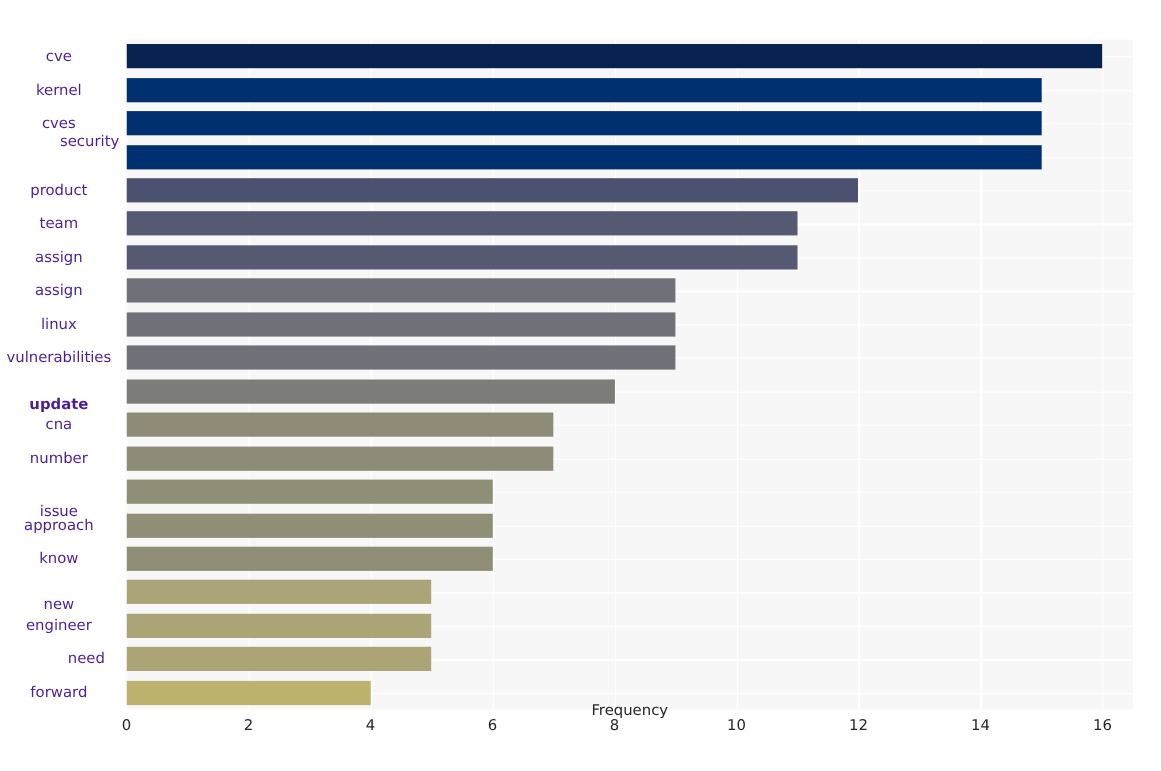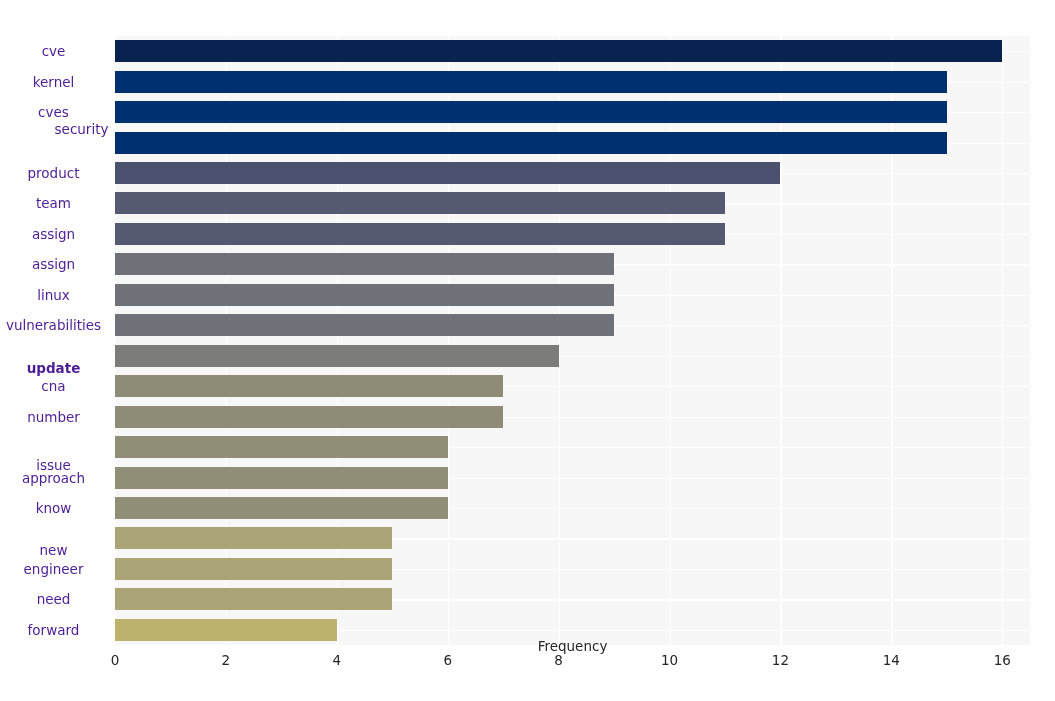--- a/index.html
+++ b/index.html
@@ -166,21 +166,21 @@
       <div class="ytick-item" style="top: 286.825px;">linux</div>
       <div class="ytick-item" style="top: 317.275px;">vulnerabilities</div>
       <div class="ytick-item" style="top: 360px; font-weight: bold;">update</div>
       <div class="ytick-item" style="top: 378.175px;">cna</div>
       <div class="ytick-item" style="top: 408.625px;">number</div>
       <div class="ytick-item" style="top: 457px;">issue</div>
       <div class="ytick-item" style="top: 469.525px;">approach</div>
       <div class="ytick-item" style="top: 499.975px;">know</div>
       <div class="ytick-item" style="top: 530.425px; margin-top: 12px;">new</div>
       <div class="ytick-item" style="top: 560.875px;">engineer</div>
-      <div class="ytick-item" style="top: 591.325px;">need</div>
+      <div class="ytick-item" style="top: 591.325px; padding-left: 25px;">need</div>
       <div class="ytick-item" style="top: 621.775px;">forward</div>
     </div>
   <div id="xtick-labels">
       <div class="xtick-item" style="left: 85px;">0</div>
       <div class="xtick-item" style="left: 195.909px;">2</div>
       <div class="xtick-item" style="left: 306.818px;">4</div>
       <div class="xtick-item" style="left: 417.727px;">6</div>
       <div class="xtick-item" style="left: 528.636px;">8</div>
       <div class="xtick-item" style="left: 639.545px;">10</div>
       <div class="xtick-item" style="left: 750.455px;">12</div>

